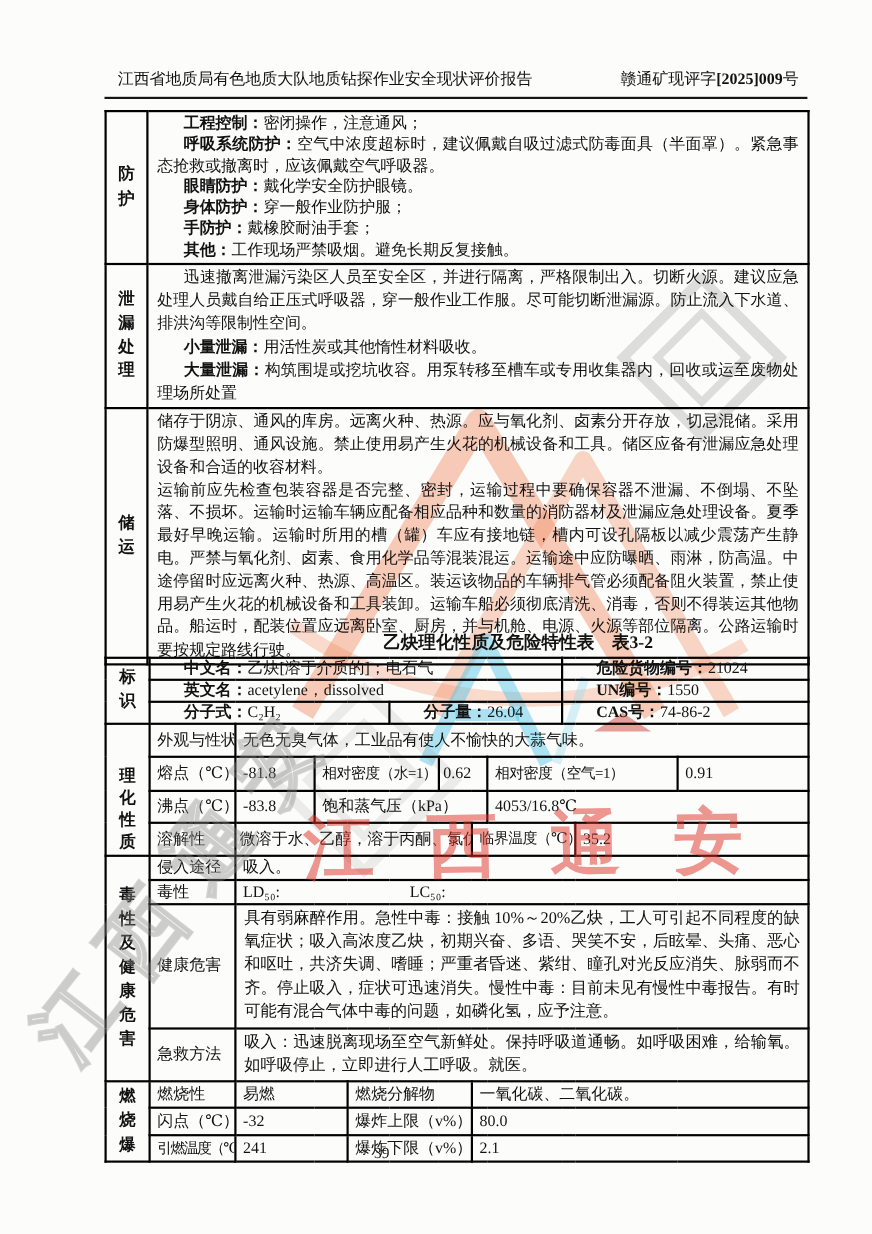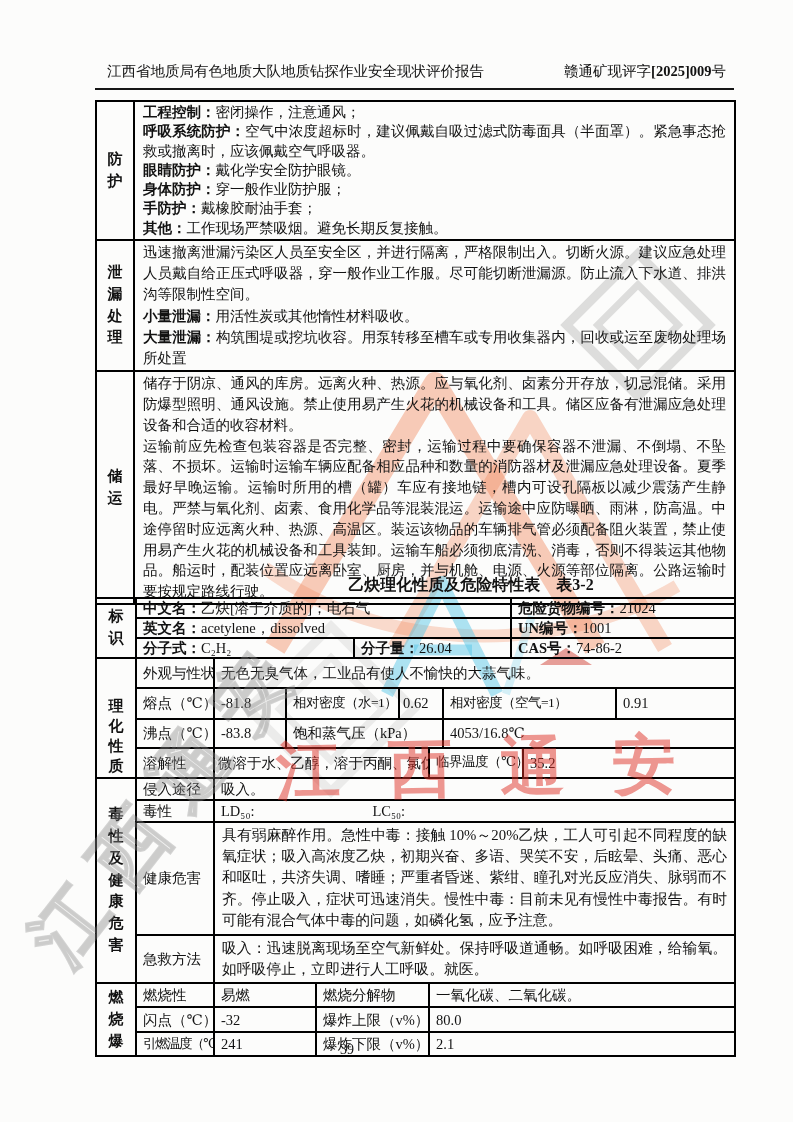--- a/index.html
+++ b/index.html
@@ -17,21 +17,21 @@
   .t1{top:100px;width:639px;}
   .t2{top:597px;width:639px;}
   td.sidecell{padding:0;vertical-align:middle;}
   .v{width:17px;margin:0 auto;text-align:center;font-weight:bold;font-size:15px;line-height:1.45;word-break:break-all;}
   .v.tight4{line-height:1.32;margin-top:38px;}
   .t1 td.c{vertical-align:top;padding:1px 8px;}
   .t1 p{margin:0;text-align:justify;}
   .t1 .r1 p{line-height:19.3px;}
   .t1 .r2 p{line-height:21.2px;}
   .t1 .r3 p{line-height:20.8px;}
-  .t1 b, .pair b, .t2 b{font-weight:bold;}
+  .t1 b, .pair b, .t2 b{font-weight:bold;margin-left:24px;}
   .tbl-title{position:absolute;left:95px;top:574px;width:752px;text-align:center;font-weight:bold;
              font-size:16px;line-height:22px;z-index:2;}
   .tbl-title .no{margin-left:16px;}
   .t2 td{line-height:1.25;}
   .nw{white-space:nowrap;overflow:hidden;}
   .tight{white-space:nowrap;font-size:13.5px;letter-spacing:-1.5px;padding:0 2px;overflow:hidden;}
   .tight2{white-space:nowrap;font-size:13.5px;letter-spacing:-0.5px;padding:0 4px;overflow:hidden;}
   .t2 td.para{vertical-align:top;text-align:justify;line-height:21.4px;font-size:14.8px;padding:2px 7px;}
   .lc{margin-left:118px;}
   
@@ -144,21 +144,21 @@
     <tbody>
       <tr style="height:20px">
         <td class="sidecell" rowspan="3">
             <div class="v">标识</div>
           </td>
         <td colspan="8" class="pair nw"><b>中文名：</b><span>乙炔[溶于介质的]；电石气</span></td>
         <td colspan="3" class="pair nw"><b>危险货物编号：</b><span>21024</span></td>
       </tr>
       <tr style="height:19px">
         <td colspan="8" class="pair nw"><b>英文名：</b><span>acetylene，dissolved</span></td>
-        <td colspan="3" class="pair nw"><b>UN编号：</b><span>1001</span></td>
+        <td colspan="3" class="pair nw"><b>UN编号：</b><span>1550</span></td>
       </tr>
       <tr style="height:20px">
         <td colspan="4" class="pair nw"><b>分子式：</b><span>C₂H₂</span></td>
         <td colspan="4" class="pair nw"><b>分子量：</b><span>26.04</span></td>
         <td colspan="3" class="pair nw"><b>CAS号：</b><span>74-86-2</span></td>
       </tr>
 
       <tr style="height:21px">
         <td class="sidecell" rowspan="4">
             <div class="v tight4">理化性质</div>

